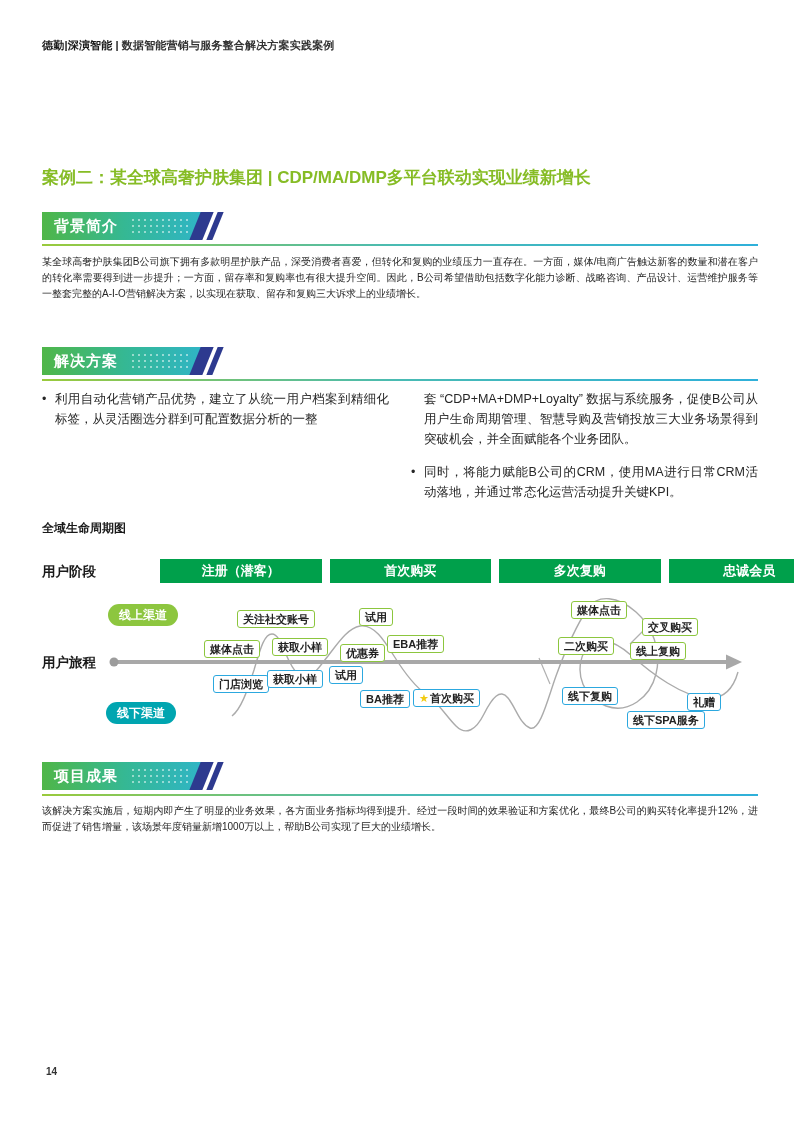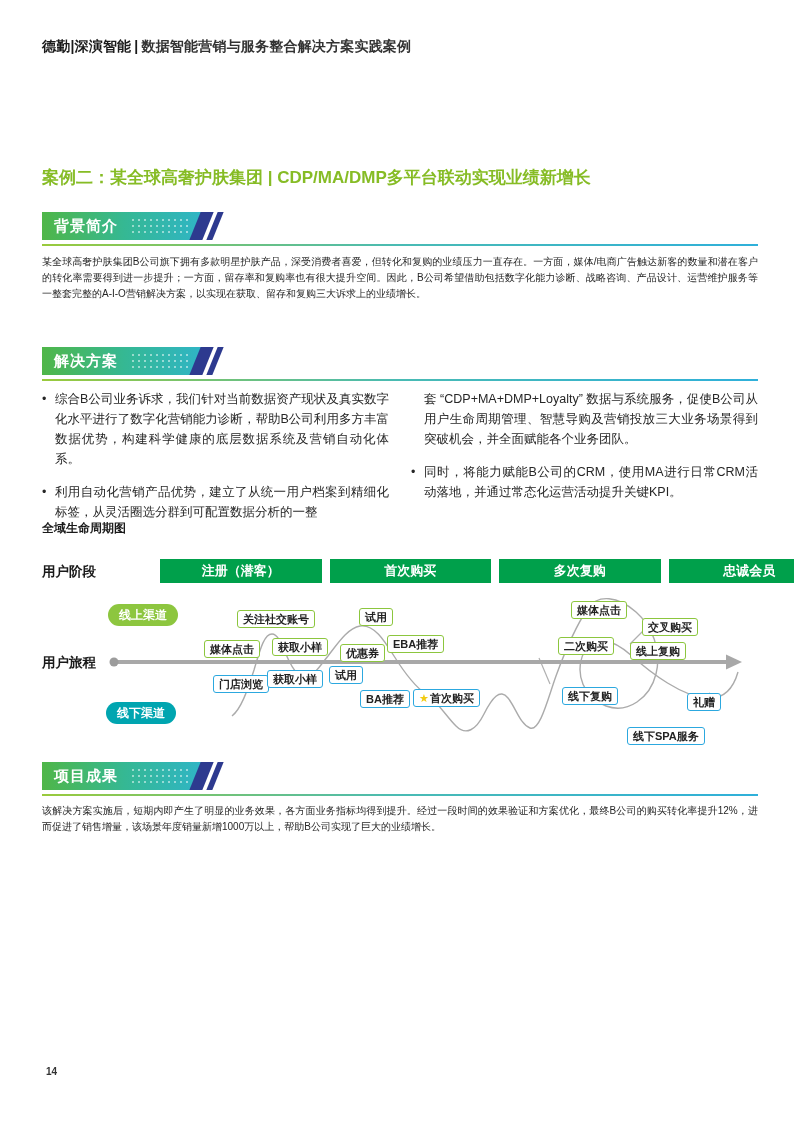--- a/index.html
+++ b/index.html
@@ -1,20 +1,20 @@
 <!DOCTYPE html>
 <html><head>
 <meta charset="utf-8">
 <style>
   html,body{margin:0;padding:0;background:#e8e8e8;}
   .page{position:relative;width:794px;height:1123px;background:#ffffff;margin:0 auto;
         font-family:"Liberation Sans","DejaVu Sans",sans-serif;color:#262626;overflow:hidden;}
 
   
-  .hdr{position:absolute;left:42px;top:38px;font-size:14px;color:#1a1a1a;letter-spacing:.2px;}
+  .hdr{position:absolute;left:42px;top:38px;font-size:11px;color:#1a1a1a;letter-spacing:.2px;}
   .hdr .brand{font-weight:700;}
   .hdr .sep{font-weight:700;margin:0 3px;}
   .hdr .sub{font-weight:700;color:#333;}
 
   
   .title{position:absolute;left:42px;top:166px;font-size:17px;font-weight:700;color:#86BC25;white-space:nowrap;}
 
   
   .ribbon{position:absolute;left:42px;height:28px;width:182px;}
   .ribbon .bar{position:absolute;inset:0;background:linear-gradient(90deg,#4FB648 0%,#35B893 45%,#2EB4D4 100%);
@@ -81,21 +81,20 @@
     <div class="bar"></div>
     <div class="dots"></div>
     <div class="slash1"></div>
     <div class="slash2"></div>
     <div class="txt">解决方案</div>
   </div>
   <div class="rule" style="top:379px;"></div>
 
   <div class="cols">
     <div class="col">
-      <div class="bullet">综合B公司业务诉求，我们针对当前数据资产现状及真实数字化水平进行了数字化营销能力诊断，帮助B公司利用多方丰富数据优势，构建科学健康的底层数据系统及营销自动化体系。</div>
       <div class="bullet">利用自动化营销产品优势，建立了从统一用户档案到精细化标签，从灵活圈选分群到可配置数据分析的一整</div>
     </div>
     <div class="col">
       <div class="cont">套 “CDP+MA+DMP+Loyalty” 数据与系统服务，促使B公司从用户生命周期管理、智慧导购及营销投放三大业务场景得到突破机会，并全面赋能各个业务团队。</div>
       <div class="bullet">同时，将能力赋能B公司的CRM，使用MA进行日常CRM活动落地，并通过常态化运营活动提升关键KPI。</div>
     </div>
   </div>
 
   <div class="diagram">
     <div class="dg-title">全域生命周期图</div>
@@ -140,21 +139,21 @@
     <div class="node" style="left:600px;top:100px;">交叉购买</div>
     <div class="node" style="left:588px;top:124px;">线上复购</div>
 
     <div class="node off" style="left:171px;top:157px;">门店浏览</div>
     <div class="node off" style="left:225px;top:152px;">获取小样</div>
     <div class="node off" style="left:287px;top:148px;">试用</div>
     <div class="node off" style="left:318px;top:172px;">BA推荐</div>
     <div class="node off" style="left:371px;top:171px;"><span class="star">★</span><span>首次购买</span></div>
     <div class="node off" style="left:520px;top:169px;">线下复购</div>
     <div class="node off" style="left:645px;top:175px;">礼赠</div>
-    <div class="node off" style="left:585px;top:209px;">线下SPA服务</div>
+    <div class="node off" style="left:585px;top:193px;">线下SPA服务</div>
   </div>
 
   <div class="ribbon" style="top:762px;">
     <div class="bar"></div>
     <div class="dots"></div>
     <div class="slash1"></div>
     <div class="slash2"></div>
     <div class="txt">项目成果</div>
   </div>
   <div class="rule" style="top:794px;"></div>

